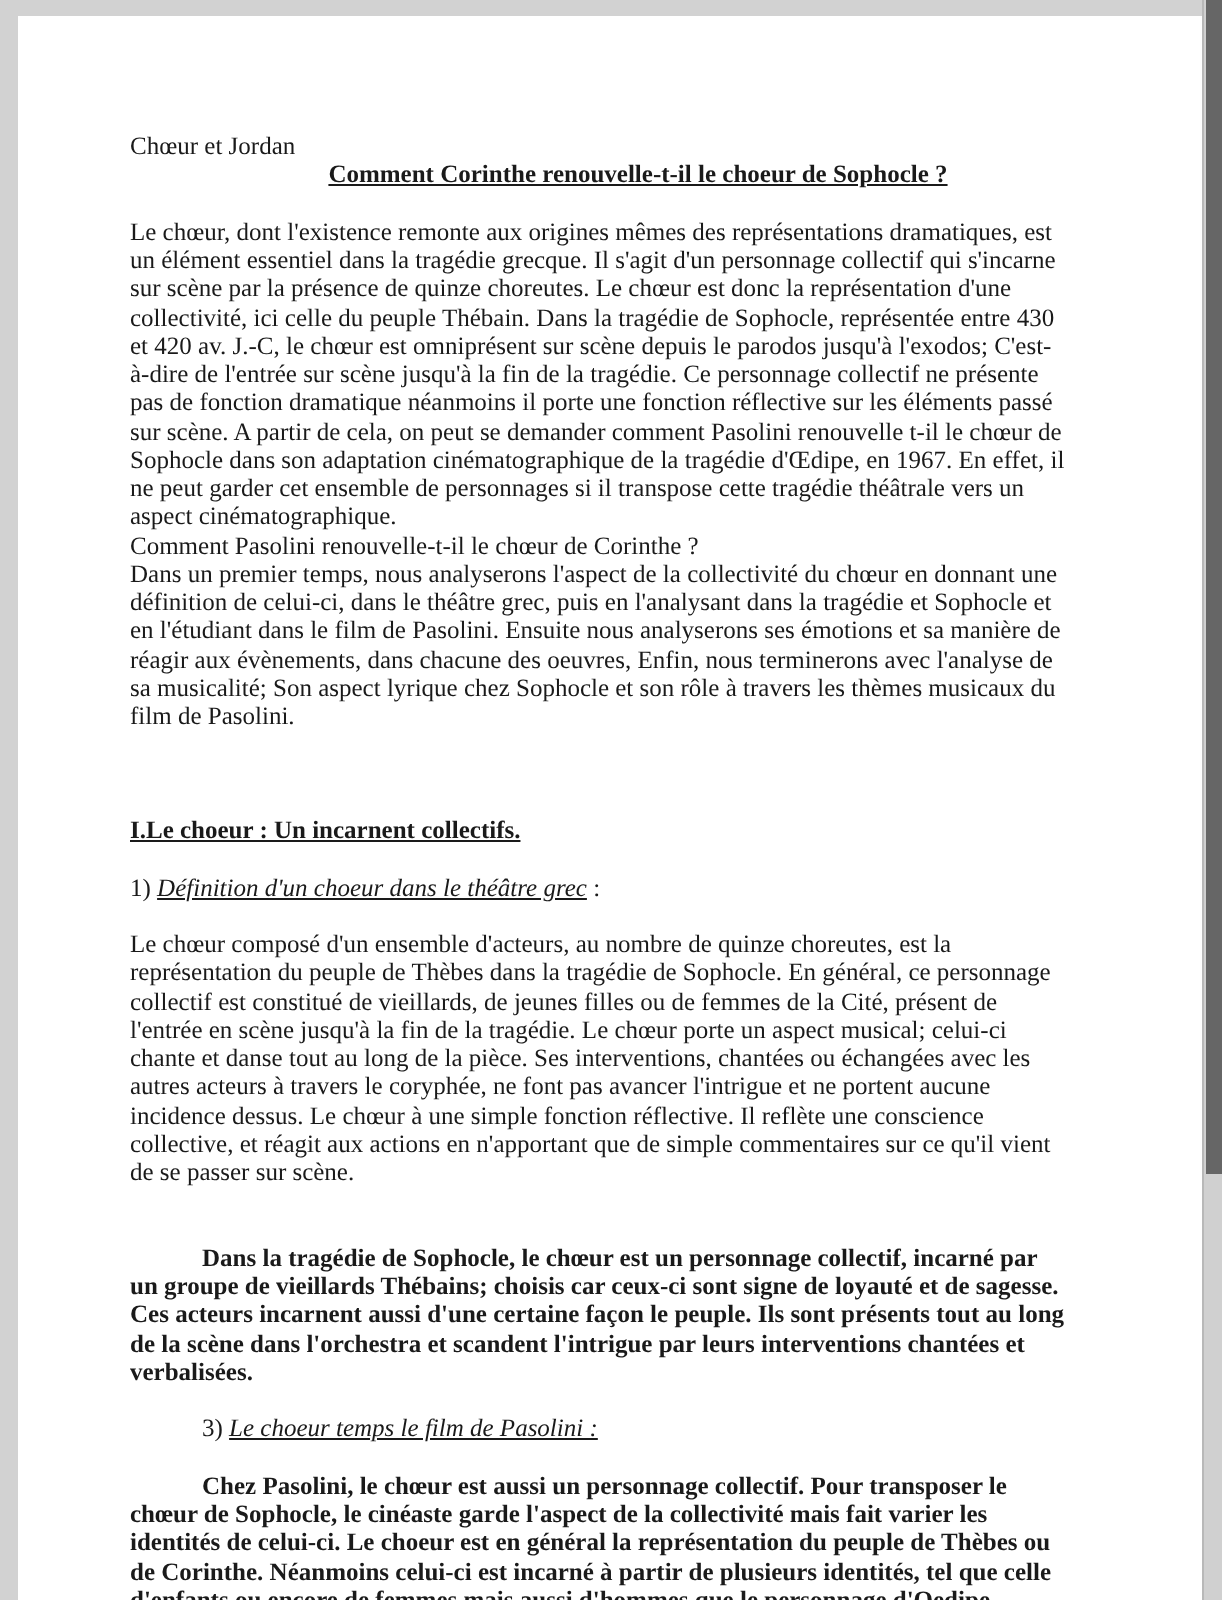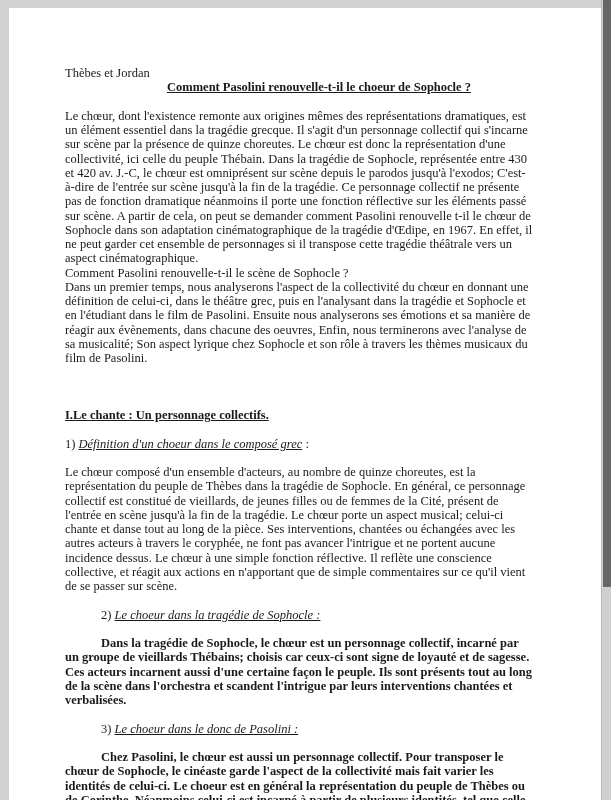--- a/index.html
+++ b/index.html
@@ -33,39 +33,38 @@
   .scroll-thumb {
     position: absolute; left: 1px; top: 0; width: 9px; height: 587px;
     background: #666666;
   }
 </style>
 </head>
 <body>
 
 <div class="page">
   <div class="content">
-    <p class="author">Thèbes et Jordan</p>
-    <p class="title">Comment Pasolini renouvelle-t-il le choeur de Sophocle ?</p>
+    <p class="author">Chœur et Jordan</p>
+    <p class="title">Comment Corinthe renouvelle-t-il le choeur de Sophocle ?</p>
     <div class="gap1"></div>
     <p>Le chœur, dont l'existence remonte aux origines mêmes des représentations dramatiques, est un élément essentiel dans la tragédie grecque. Il s'agit d'un personnage collectif qui s'incarne sur scène par la présence de quinze choreutes. Le chœur est donc la représentation d'une collectivité, ici celle du peuple Thébain. Dans la tragédie de Sophocle, représentée entre 430 et 420 av. J.-C, le chœur est omniprésent sur scène depuis le parodos jusqu'à l'exodos; C'est-à-dire de l'entrée sur scène jusqu'à la fin de la tragédie. Ce personnage collectif ne présente pas de fonction dramatique néanmoins il porte une fonction réflective sur les éléments passé sur scène. A partir de cela, on peut se demander comment Pasolini renouvelle t-il le chœur de Sophocle dans son adaptation cinématographique de la tragédie d'Œdipe, en 1967. En effet, il ne peut garder cet ensemble de personnages si il transpose cette tragédie théâtrale vers un aspect cinématographique.</p>
-    <p>Comment Pasolini renouvelle-t-il le scène de Sophocle ?</p>
+    <p>Comment Pasolini renouvelle-t-il le chœur de Corinthe ?</p>
     <p>Dans un premier temps, nous analyserons l'aspect de la collectivité du chœur en donnant une définition de celui-ci, dans le théâtre grec, puis en l'analysant dans la tragédie et Sophocle et en l'étudiant dans le film de Pasolini. Ensuite nous analyserons ses émotions et sa manière de réagir aux évènements, dans chacune des oeuvres, Enfin,  nous terminerons avec l'analyse de sa musicalité; Son aspect lyrique chez Sophocle et son rôle à travers les thèmes musicaux du film de Pasolini.</p>
     <div class="gap2"></div>
     <div class="gap1"></div>
-    <p class="section-title">I.Le chante : Un personnage collectifs.</p>
+    <p class="section-title">I.Le choeur : Un incarnent collectifs.</p>
     <div class="gap1"></div>
-    <p><span>1) </span><span class="sub-label">Définition d'un choeur dans le composé grec</span><span> :</span></p>
+    <p><span>1) </span><span class="sub-label">Définition d'un choeur dans le théâtre grec</span><span> :</span></p>
     <div class="gap1"></div>
     <p>Le chœur composé d'un ensemble d'acteurs, au nombre de quinze choreutes, est la représentation du peuple de Thèbes dans la tragédie de Sophocle. En général, ce personnage collectif est constitué de vieillards, de jeunes filles ou de femmes de la Cité, présent de l'entrée en scène jusqu'à la fin de la tragédie. Le chœur porte un aspect musical; celui-ci chante et danse tout au long de la pièce. Ses interventions, chantées ou échangées avec les autres acteurs à travers le coryphée, ne font pas avancer l'intrigue et ne portent aucune incidence dessus. Le chœur à une simple fonction réflective. Il reflète une conscience collective, et réagit aux actions en n'apportant que de simple commentaires sur ce qu'il vient de se passer sur scène.</p>
     <div class="gap1"></div>
-    <p class="indent-h"><span>2) </span><span class="sub-label">Le choeur dans la tragédie de Sophocle :</span></p>
     <div class="gap1"></div>
     <p class="indent-first">Dans la tragédie de Sophocle, le chœur est un personnage collectif, incarné par un groupe de vieillards Thébains; choisis car ceux-ci sont signe de loyauté et de sagesse. Ces acteurs incarnent aussi d'une certaine façon le peuple. Ils sont présents tout au long de la scène dans l'orchestra et scandent l'intrigue par leurs interventions chantées et verbalisées.</p>
     <div class="gap1"></div>
-    <p class="indent-h"><span>3) </span><span class="sub-label">Le choeur dans le donc de Pasolini :</span></p>
+    <p class="indent-h"><span>3) </span><span class="sub-label">Le choeur temps le film de Pasolini :</span></p>
     <div class="gap1"></div>
     <p class="indent-first">Chez Pasolini, le chœur est aussi un personnage collectif. Pour transposer le chœur de Sophocle, le cinéaste garde l'aspect de la collectivité mais fait varier les identités de celui-ci. Le choeur est en général la représentation du peuple de Thèbes ou de Corinthe. Néanmoins celui-ci est incarné à partir de plusieurs identités, tel que celle d'enfants ou encore de femmes mais aussi d'hommes que le personnage d'Oedipe rencontre ou croise pendant le film. Ainsi chez Pasolini, le choeur est représenté par un groupement ou une foule de personnes, sous différents visages. La</p>
   </div>
 </div>
 
 <div class="scrollbar">
   <div class="scroll-thumb"></div>
 </div>
 
 </body></html>

